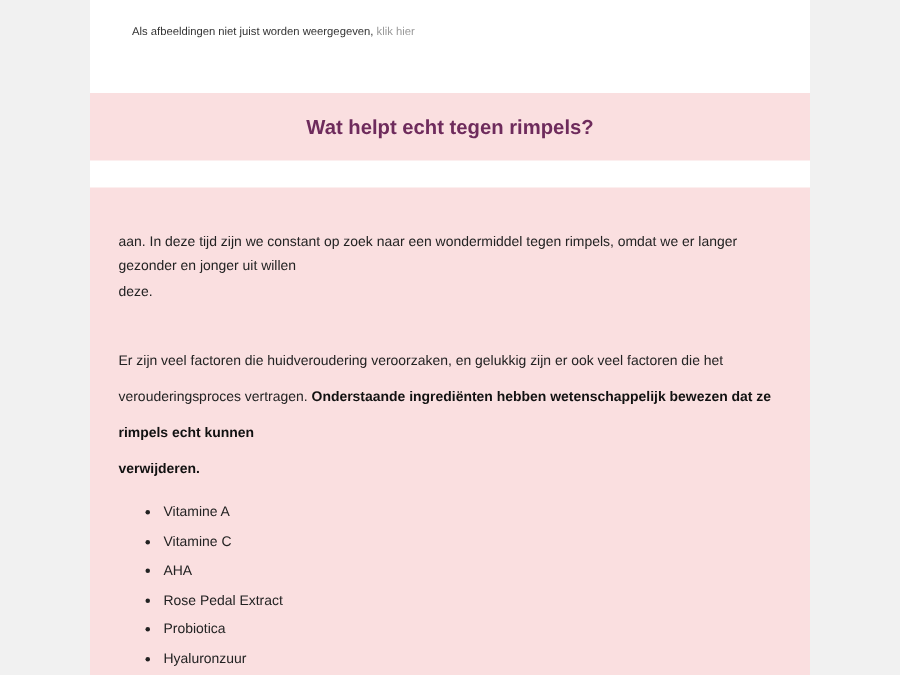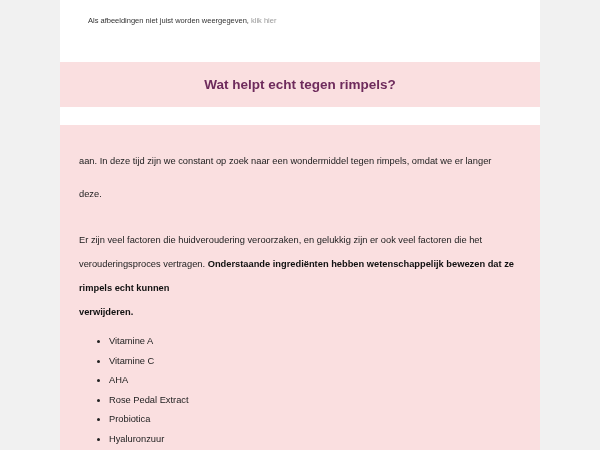--- a/index.html
+++ b/index.html
@@ -54,21 +54,21 @@
   </div>
 
   <div class="title-band">
     <h1>Wat helpt echt tegen rimpels?</h1>
   </div>
 
   <div class="content">
     <p class="p1">
       <br>
       <span>aan. In deze tijd zijn we constant op zoek naar een wondermiddel tegen rimpels, omdat we er langer</span><br>
-      <br>
+      <span>gezonder en jonger uit willen</span><br>
       <span>deze.</span>
     </p>
 
     <p class="p2">
       <span>Er zijn veel factoren die huidveroudering veroorzaken, en gelukkig zijn er ook veel factoren die het</span><br>
       <span>verouderingsproces vertragen. </span><b>Onderstaande ingrediënten hebben wetenschappelijk bewezen dat ze</b><br>
       <b>rimpels echt kunnen</b><br>
       <b>verwijderen.</b>
     </p>
 

